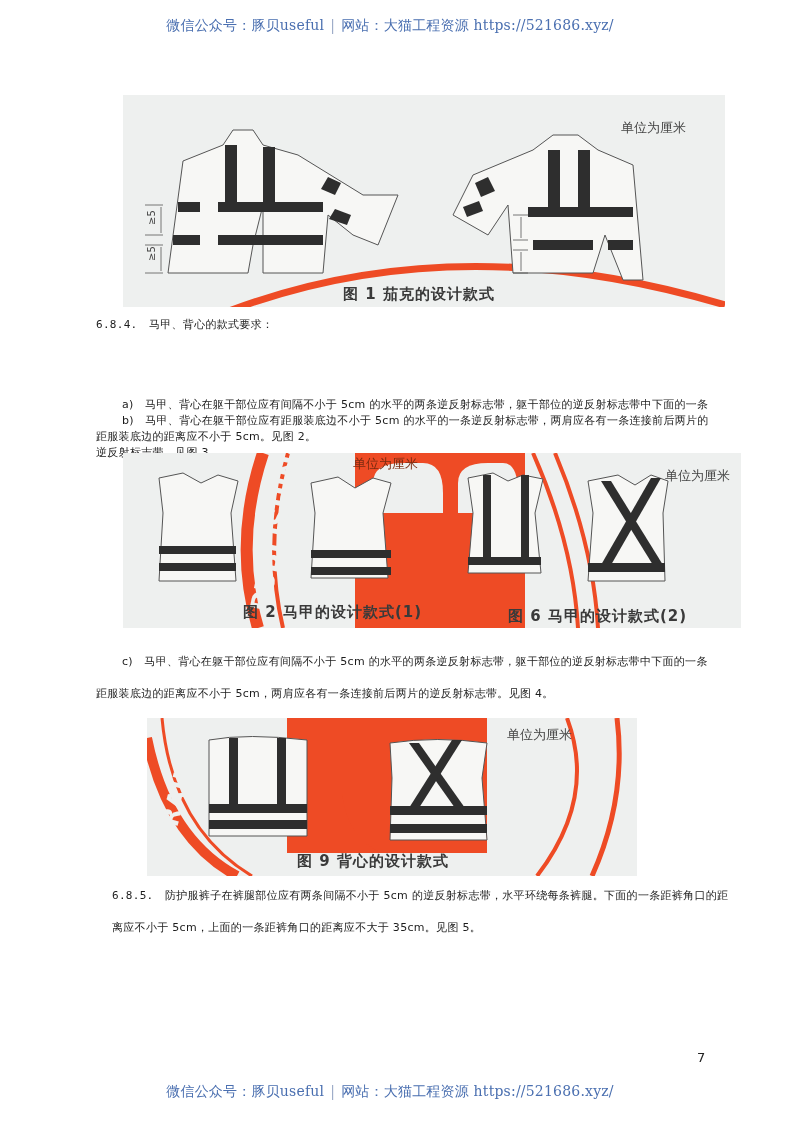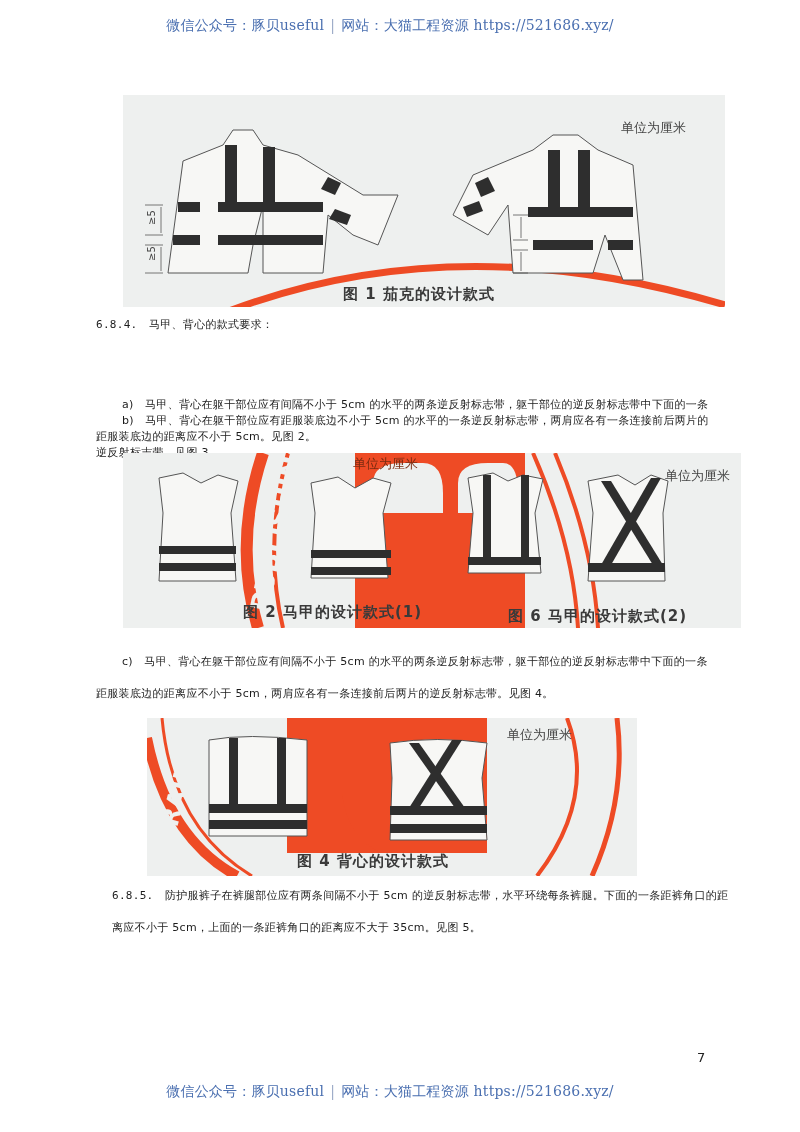--- a/index.html
+++ b/index.html
@@ -148,21 +148,21 @@
     <rect x="62" y="86" width="98" height="9" fill="#2e2e2e"></rect>
     <rect x="62" y="102" width="98" height="9" fill="#2e2e2e"></rect>
 
     <path d="M 243 25 Q 290 18 340 25 L 335 60 L 340 122 L 243 122 L 245 60 Z" fill="#f7f7f5" stroke="#555" stroke-width="1"></path>
     <polygon points="262,25 272,25 318,90 308,90" fill="#2e2e2e"></polygon>
     <polygon points="305,22 315,22 272,90 262,90" fill="#2e2e2e"></polygon>
     <rect x="243" y="88" width="97" height="9" fill="#2e2e2e"></rect>
     <rect x="243" y="106" width="97" height="9" fill="#2e2e2e"></rect>
   </svg>
   <div class="unit" style="left:360px; top:8px;">单位为厘米</div>
-  <div class="caption" style="left:150px; top:134px;">图 4   背心的设计款式</div>
+  <div class="caption" style="left:150px; top:134px;">图 9   背心的设计款式</div>
 </div>
 
 <div class="para" style="top:880px;margin-left:16px;">
   <span class="heading-num">6.8.5.</span>&nbsp;&nbsp;&nbsp;<span>防护服裤子在裤腿部位应有两条间隔不小于 5cm 的逆反射标志带，水平环绕每条裤腿。下面的一条距裤角口的距离应不小于 5cm，上面的一条距裤角口的距离应不大于 35cm。见图 5。</span>
 </div>
 
 <div class="page-num">7</div>
 
 <div class="watermark wm-bottom">
   <span>微信公众号：豚贝useful</span><span class="sep">|</span><span>网站：大猫工程资源 https://521686.xyz/</span>

